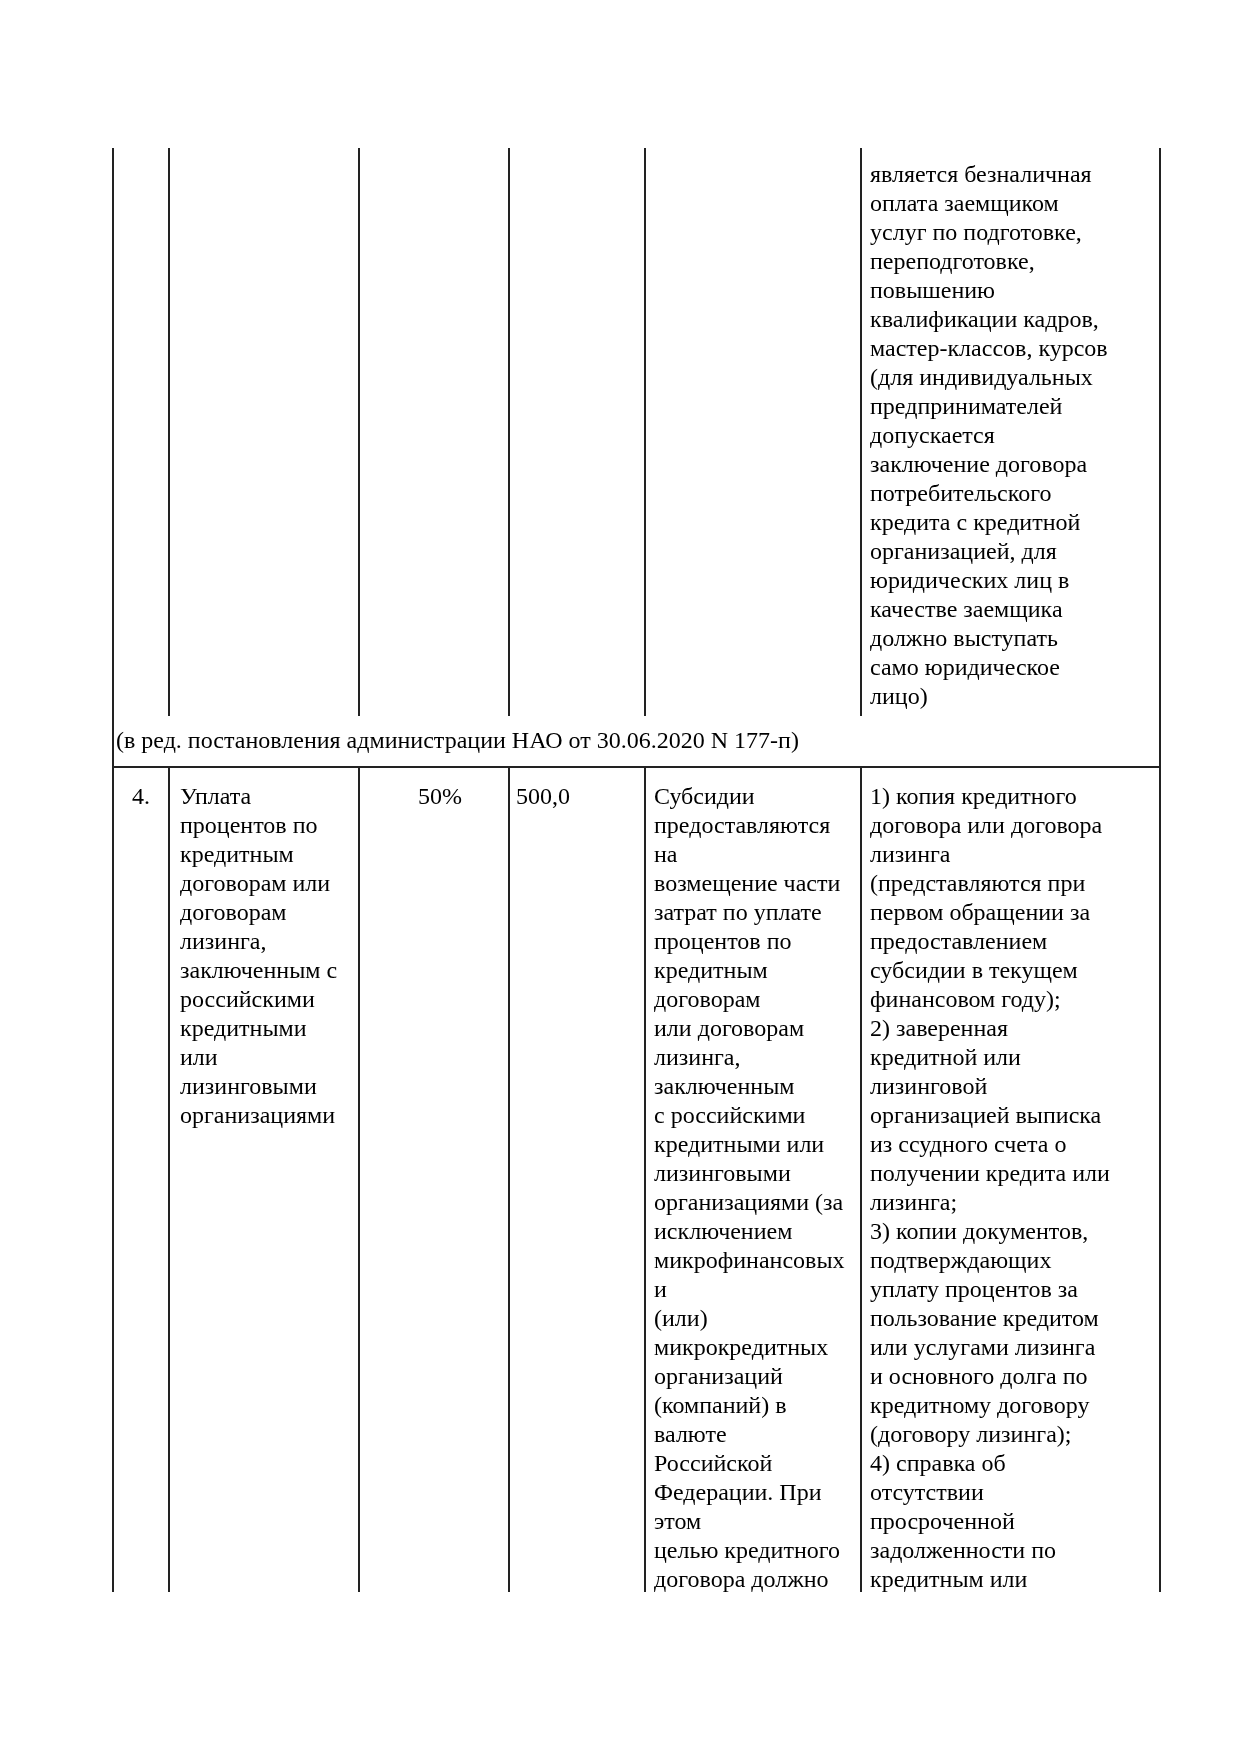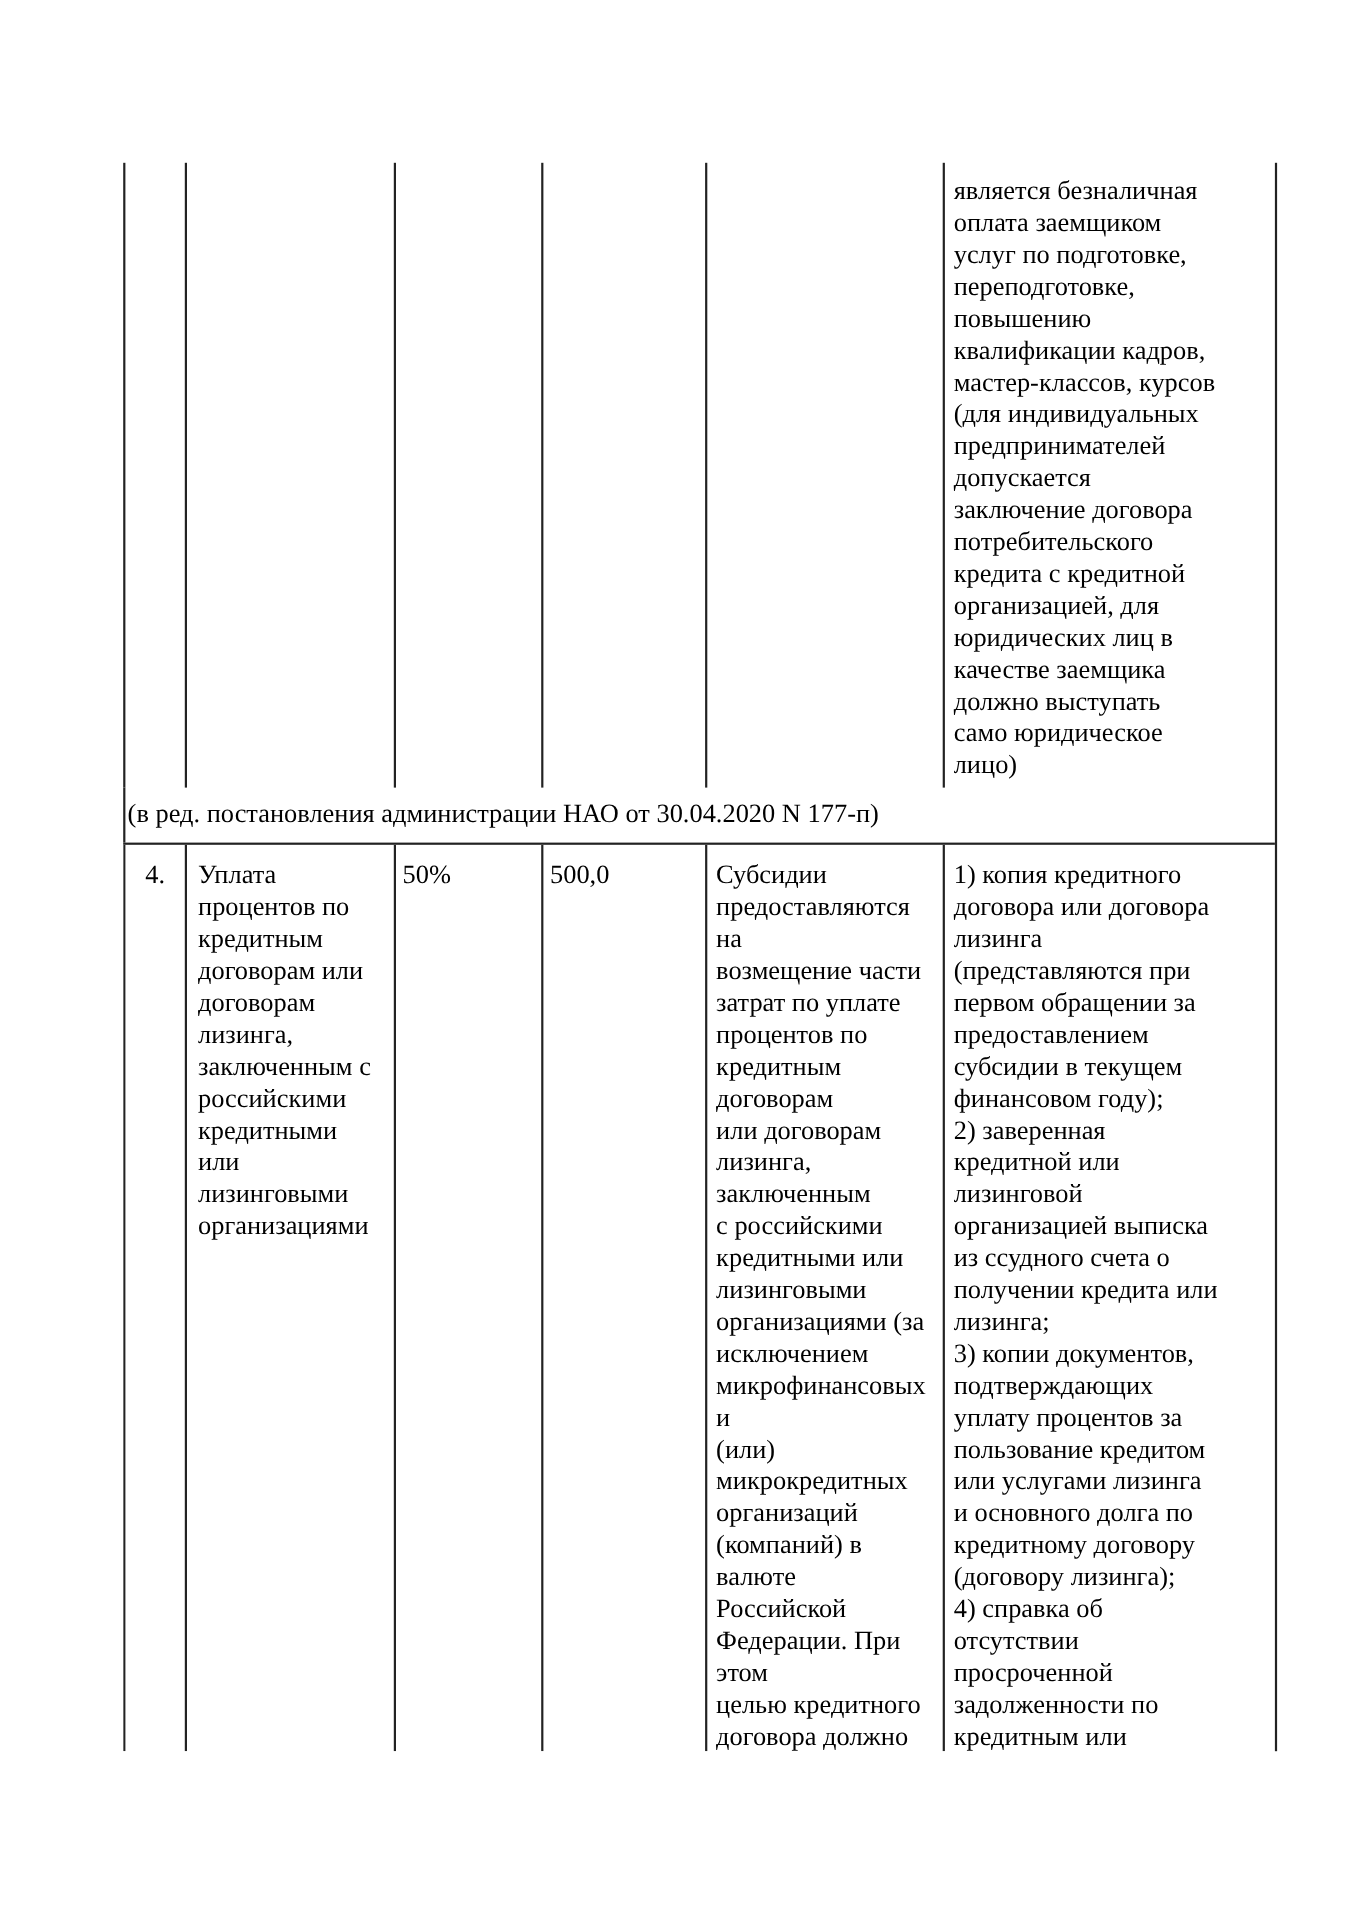--- a/index.html
+++ b/index.html
@@ -38,22 +38,22 @@
     box-sizing:border-box;
     border-left:2px solid #222222;
     font-size:24px;line-height:29px;
     white-space:pre-line;
     overflow:hidden;
     padding:12px 8px 0 8px;
   }
   .section-b .cell{padding-top:14px;}
   .c1{width:56px;text-align:center;padding-left:2px;padding-right:2px;}
   .c2{width:190px;padding-left:10px;}
-  .c3{width:134px;padding-left:6px;}
-  .c4{width:149px;padding-left:6px;}
+  .c3{width:150px;padding-left:20px;text-align:center;}
+  .c4{width:136px;padding-left:6px;}
   .c5{width:216px;}
   .c6{width:265px;}
 </style>
 </head>
 <body>
 
 <div class="page">
   <div class="table">
 
     <div class="trow section-a">
@@ -77,21 +77,21 @@
 кредита с кредитной
 организацией, для
 юридических лиц в
 качестве заемщика
 должно выступать
 само юридическое
 лицо)</div>
     </div>
 
     <div class="amendment-row">
-      <span>(в ред. постановления администрации НАО от 30.04.2020 N 177-п)</span>
+      <span>(в ред. постановления администрации НАО от 30.06.2020 N 177-п)</span>
     </div>
 
     <div class="trow section-b">
       <div class="cell c1">4.</div>
       <div class="cell c2">Уплата
 процентов по
 кредитным
 договорам или
 договорам
 лизинга,

